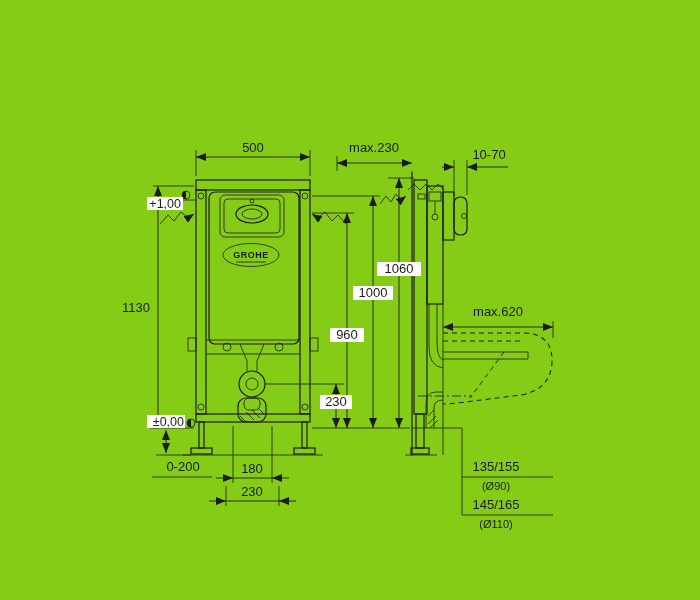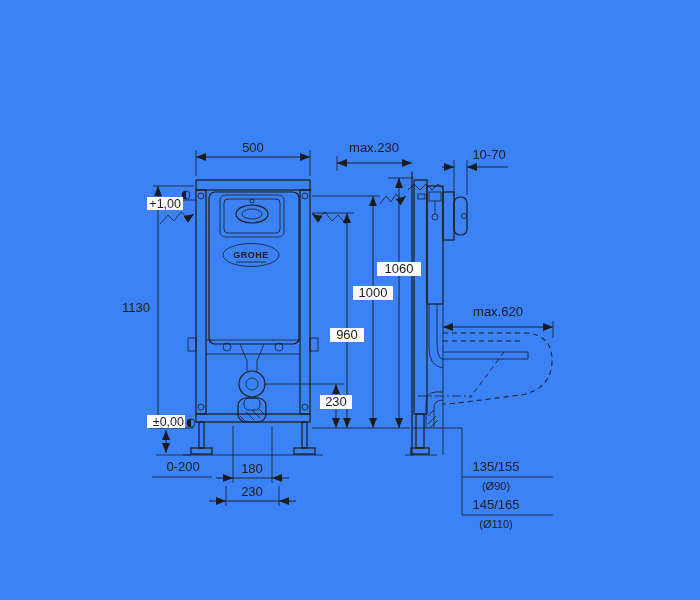--- a/index.html
+++ b/index.html
@@ -1,16 +1,16 @@
 <!DOCTYPE html>
 <html><head>
 <meta charset="utf-8">
 <style>
   html,body{margin:0;padding:0;background:#ffffff;}
-  .stage{position:relative;width:700px;height:600px;background:#3b82f6;overflow:hidden;}
+  .stage{position:relative;width:700px;height:600px;background:#84cc16;overflow:hidden;}
   svg{display:block;}
   .s-obj{stroke:#1c1c1c;stroke-width:1.2;fill:none;stroke-linecap:square;}
   .s-thin{stroke:#1c1c1c;stroke-width:0.8;fill:none;}
   .s-dim{stroke:#1c1c1c;stroke-width:0.9;fill:none;}
   .s-dash{stroke:#1c1c1c;stroke-width:1.05;fill:none;stroke-dasharray:5 4;}
   .s-cl{stroke:#1c1c1c;stroke-width:0.8;fill:none;stroke-dasharray:9 3 2 3;}
   .t{font-family:"Liberation Sans",sans-serif;font-size:13px;fill:#1c1c1c;text-anchor:middle;}
   .t-end{text-anchor:end;}
   .t-sm{font-size:11px;}
   .t-lvl{font-size:12.5px;}

